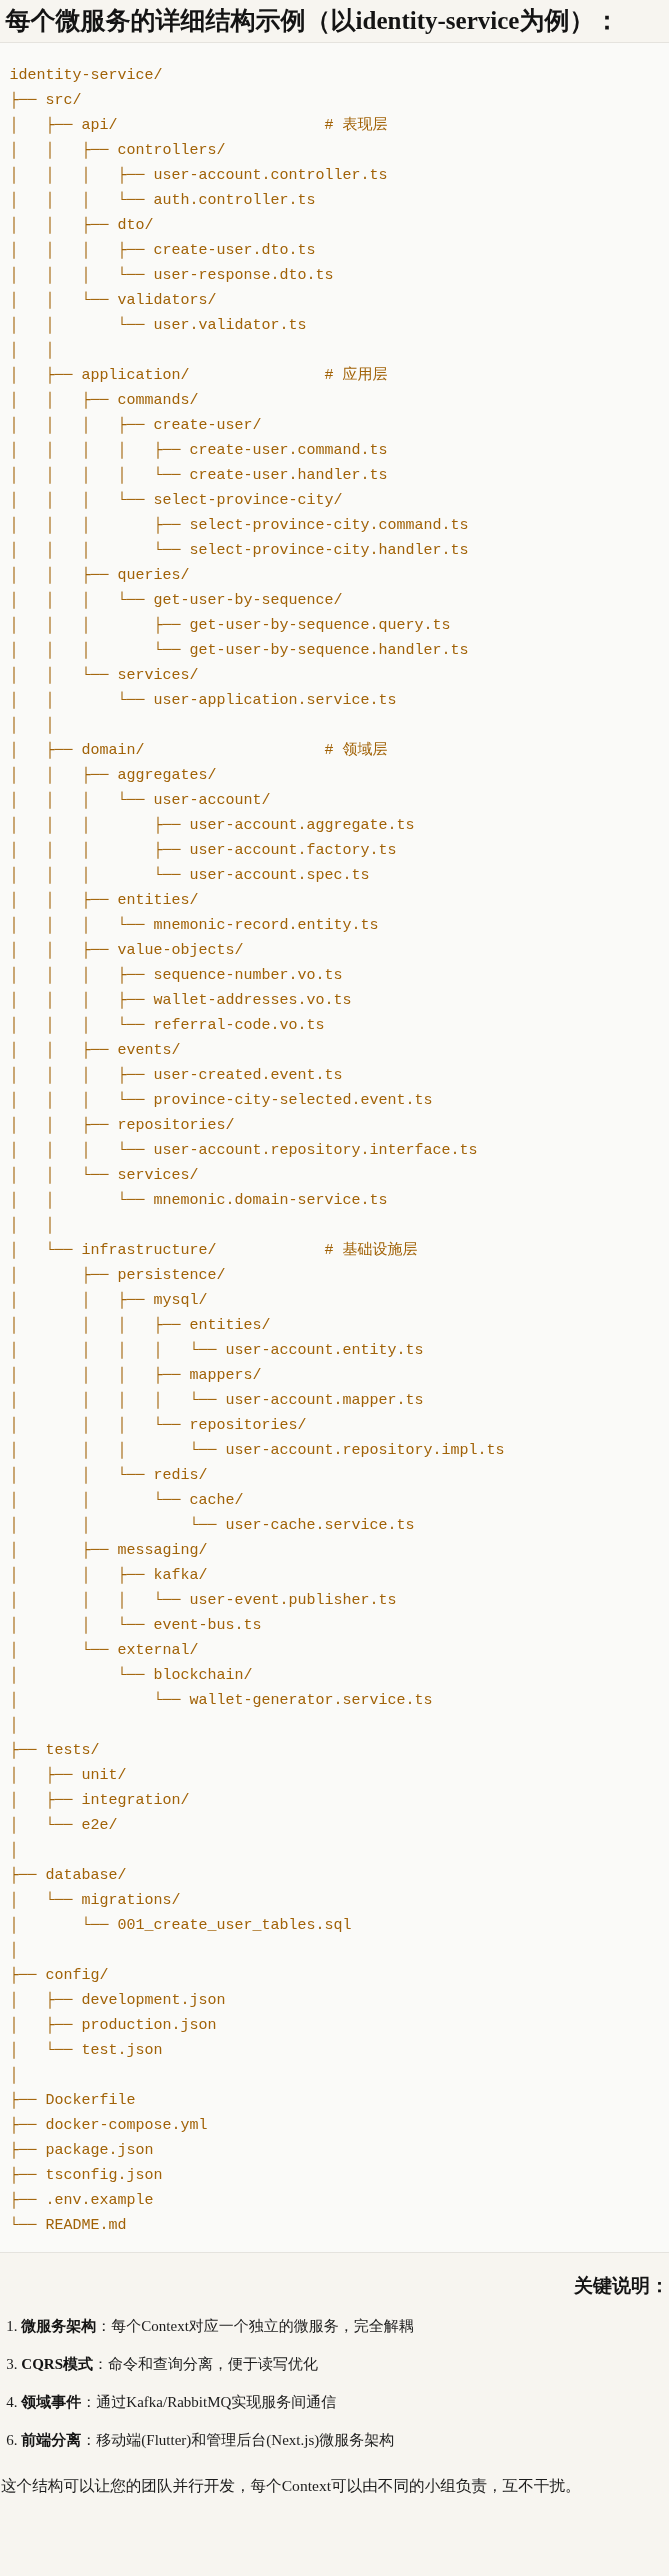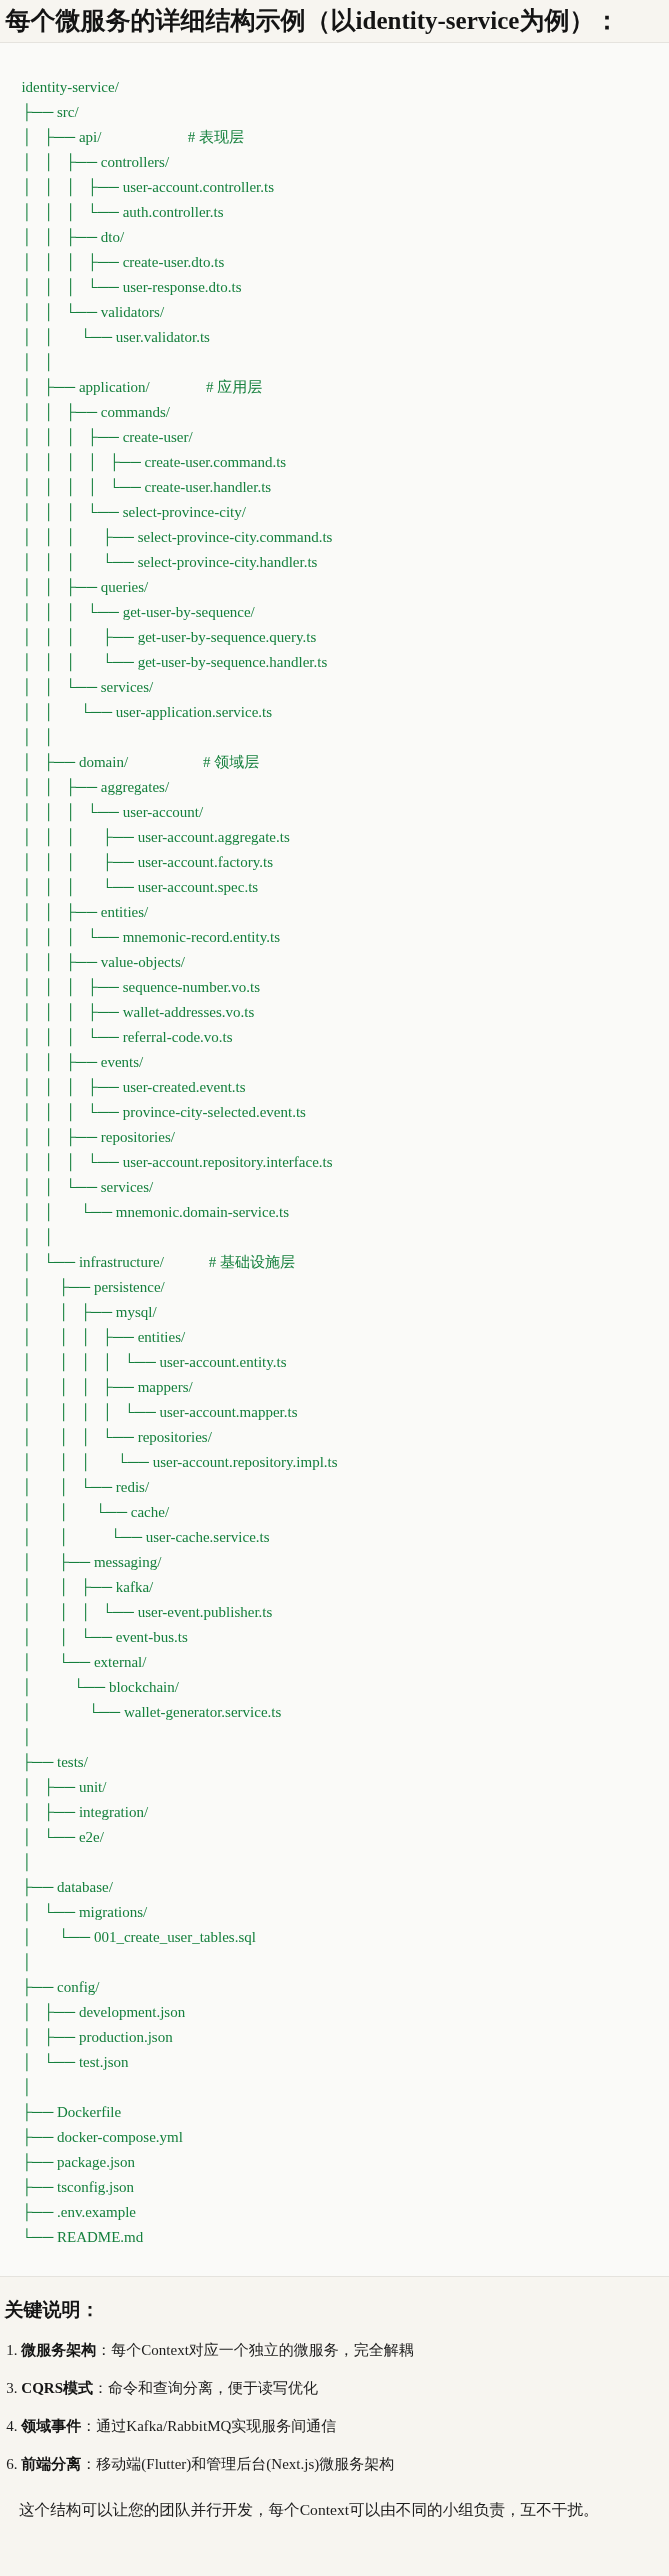--- a/index.html
+++ b/index.html
@@ -22,54 +22,55 @@
     margin: 6.9px 6.3px 8.1px 5.6px;
     color: #141414;
   }
   .codeblock {
     background: #fafaf8;
     border-top: 1.3px solid #e5e3de;
     border-bottom: 1.3px solid #e5e3de;
     padding: 19.4px 6.3px 13.8px 9.4px;
   }
   .codeblock pre {
-    margin: 12px;
-    font-family: Liberation Serif, serif;
+    margin: 0;
+    font-family: Liberation Mono, monospace;
     font-size: 15px;
     line-height: 25px;
-    color: #15803d;
+    color: #a16207;
     white-space: pre;
   }
   .notes-heading {
     font-size: 19px;
     font-weight: bold;
     line-height: 25px;
     margin: 20px 0 0 4.4px;
     color: #141414;
+    text-align: right;
   }
   .notes-list {
     margin: 16.3px 0 0 0;
     padding: 0;
   }
   .note-item {
     font-size: 15px;
     line-height: 25px;
     margin: 0 0 13px 6.3px;
   }
   .note-item .num {
     padding-right: 3.8px;
   }
   .note-item strong {
     font-weight: bold;
     color: #141414;
   }
   .closing-paragraph {
     font-size: 15.6px;
     line-height: 25px;
-    margin: 20px 0 0 19px;
+    margin: 20px 0 0 1px;
   }
 </style>
 </head>
 <body>
 
 <div class="page-title">每个微服务的详细结构示例（以identity-service为例）：</div>
 
 <div class="codeblock">
   <pre>identity-service/
 ├── src/

